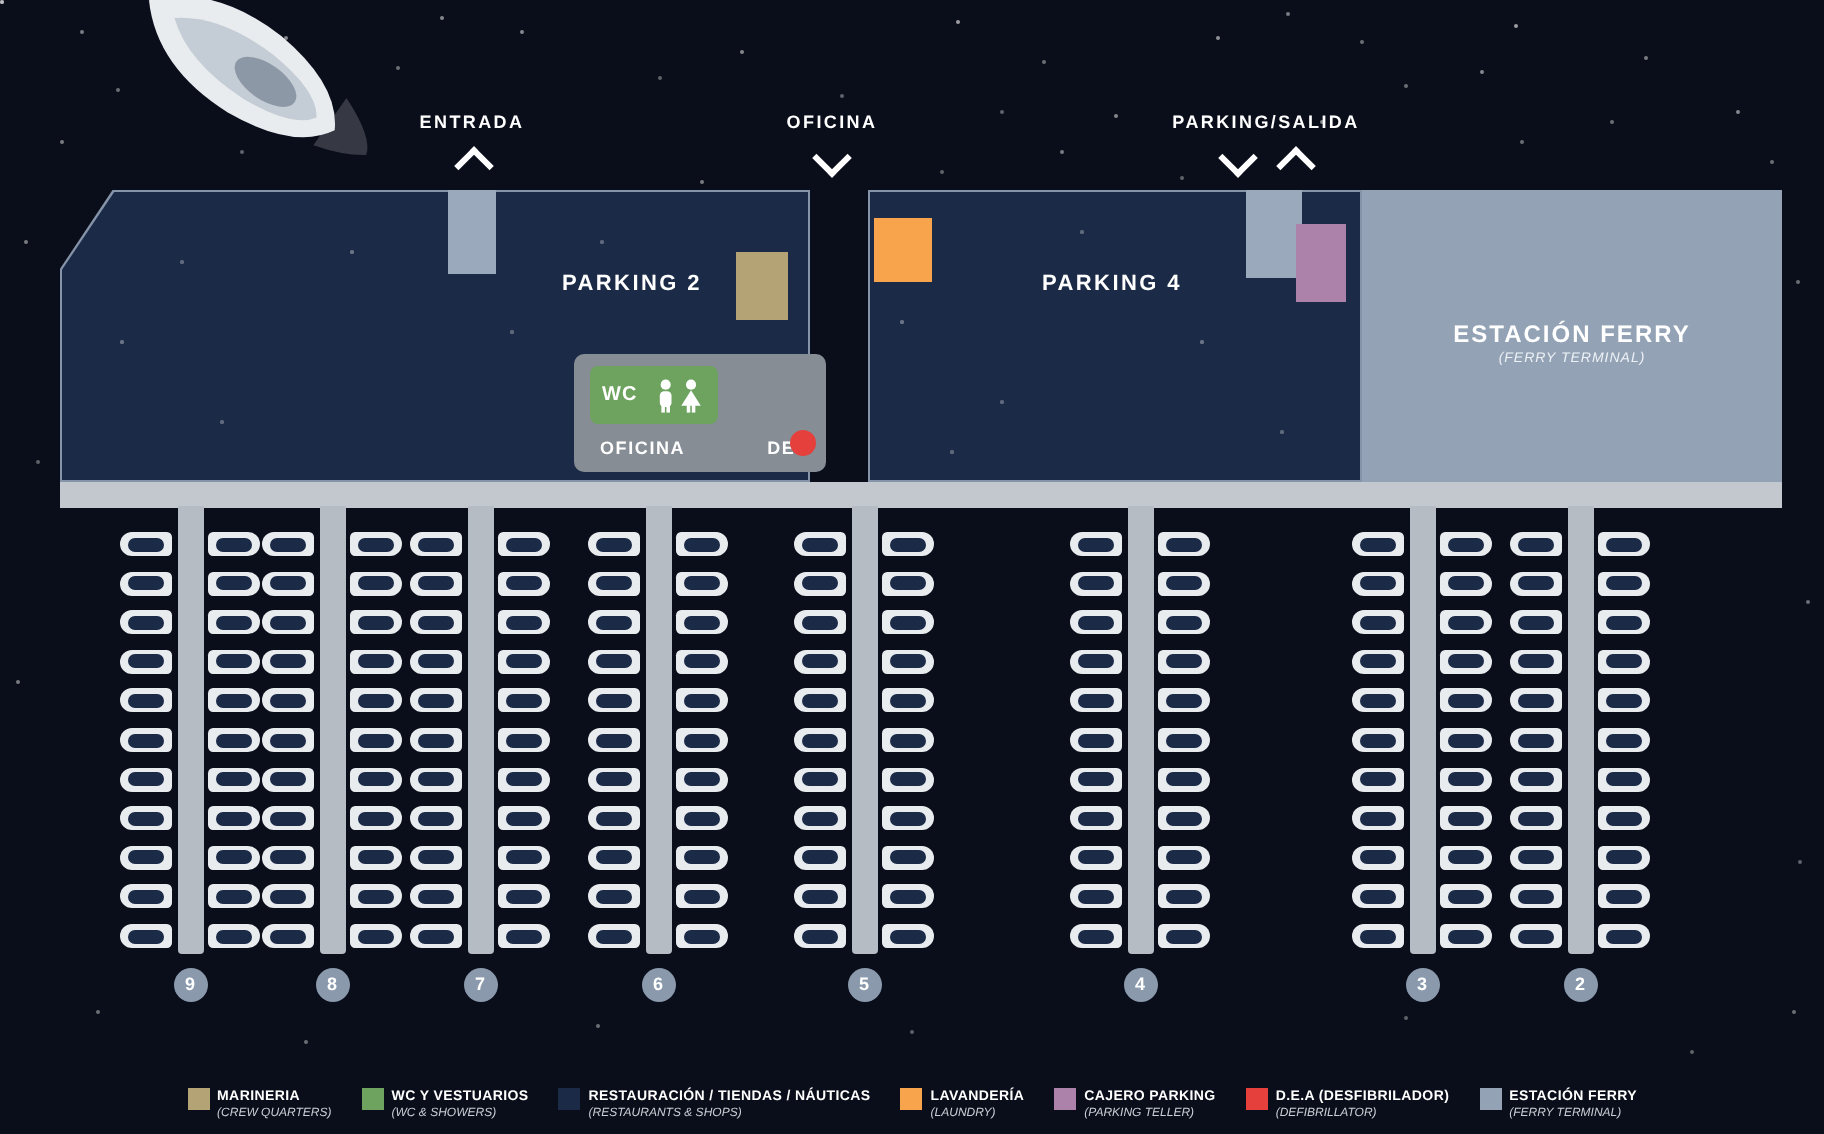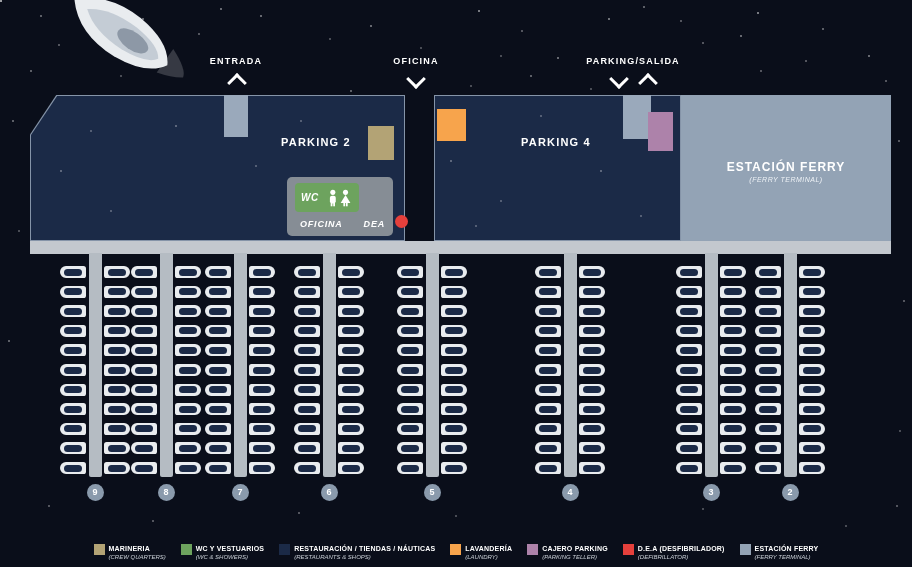--- a/index.html
+++ b/index.html
@@ -92,22 +92,22 @@
   .block-cajero { left:648px; top:112px; width:25px; height:39px; background:var(--cajero_purple,#ad82aa); }
 
   .area-label {
     position:absolute; width:120px; text-align:center;
     font-size:11px; font-weight:bold; letter-spacing:1.2px; color:#fff;
   }
   .lbl-p1 { left:256px; top:136px; }
   .lbl-p2 { left:496px; top:136px; }
 
   .facility {
-    position:absolute; left:287px; top:177px; width:106px; height:59px;
-    background:var(--facility_gray,#868d95); border-radius:5px;font-style:italic;
+    position:absolute; left:287px; top:177px; width:126px; height:59px;
+    background:var(--facility_gray,#868d95); border-radius:5px;
   }
   .wc-block {
     position:absolute; left:8px; top:6px; width:64px; height:29px;
     background:var(--wc_green,#6da35e); border-radius:4px;
     display:flex; align-items:center; padding:0 6px; box-sizing:border-box; gap:7px;
   }
   .wc-text { font-size:10px; font-weight:bold; color:#fff; letter-spacing:.5px; }
   .oficina-text { position:absolute; left:13px; bottom:7px; font-size:9px; font-weight:bold; letter-spacing:.8px; }
   .dea-text { position:absolute; right:8px; bottom:7px; font-size:9px; font-weight:bold; letter-spacing:.8px; }
   .dea-dot {

